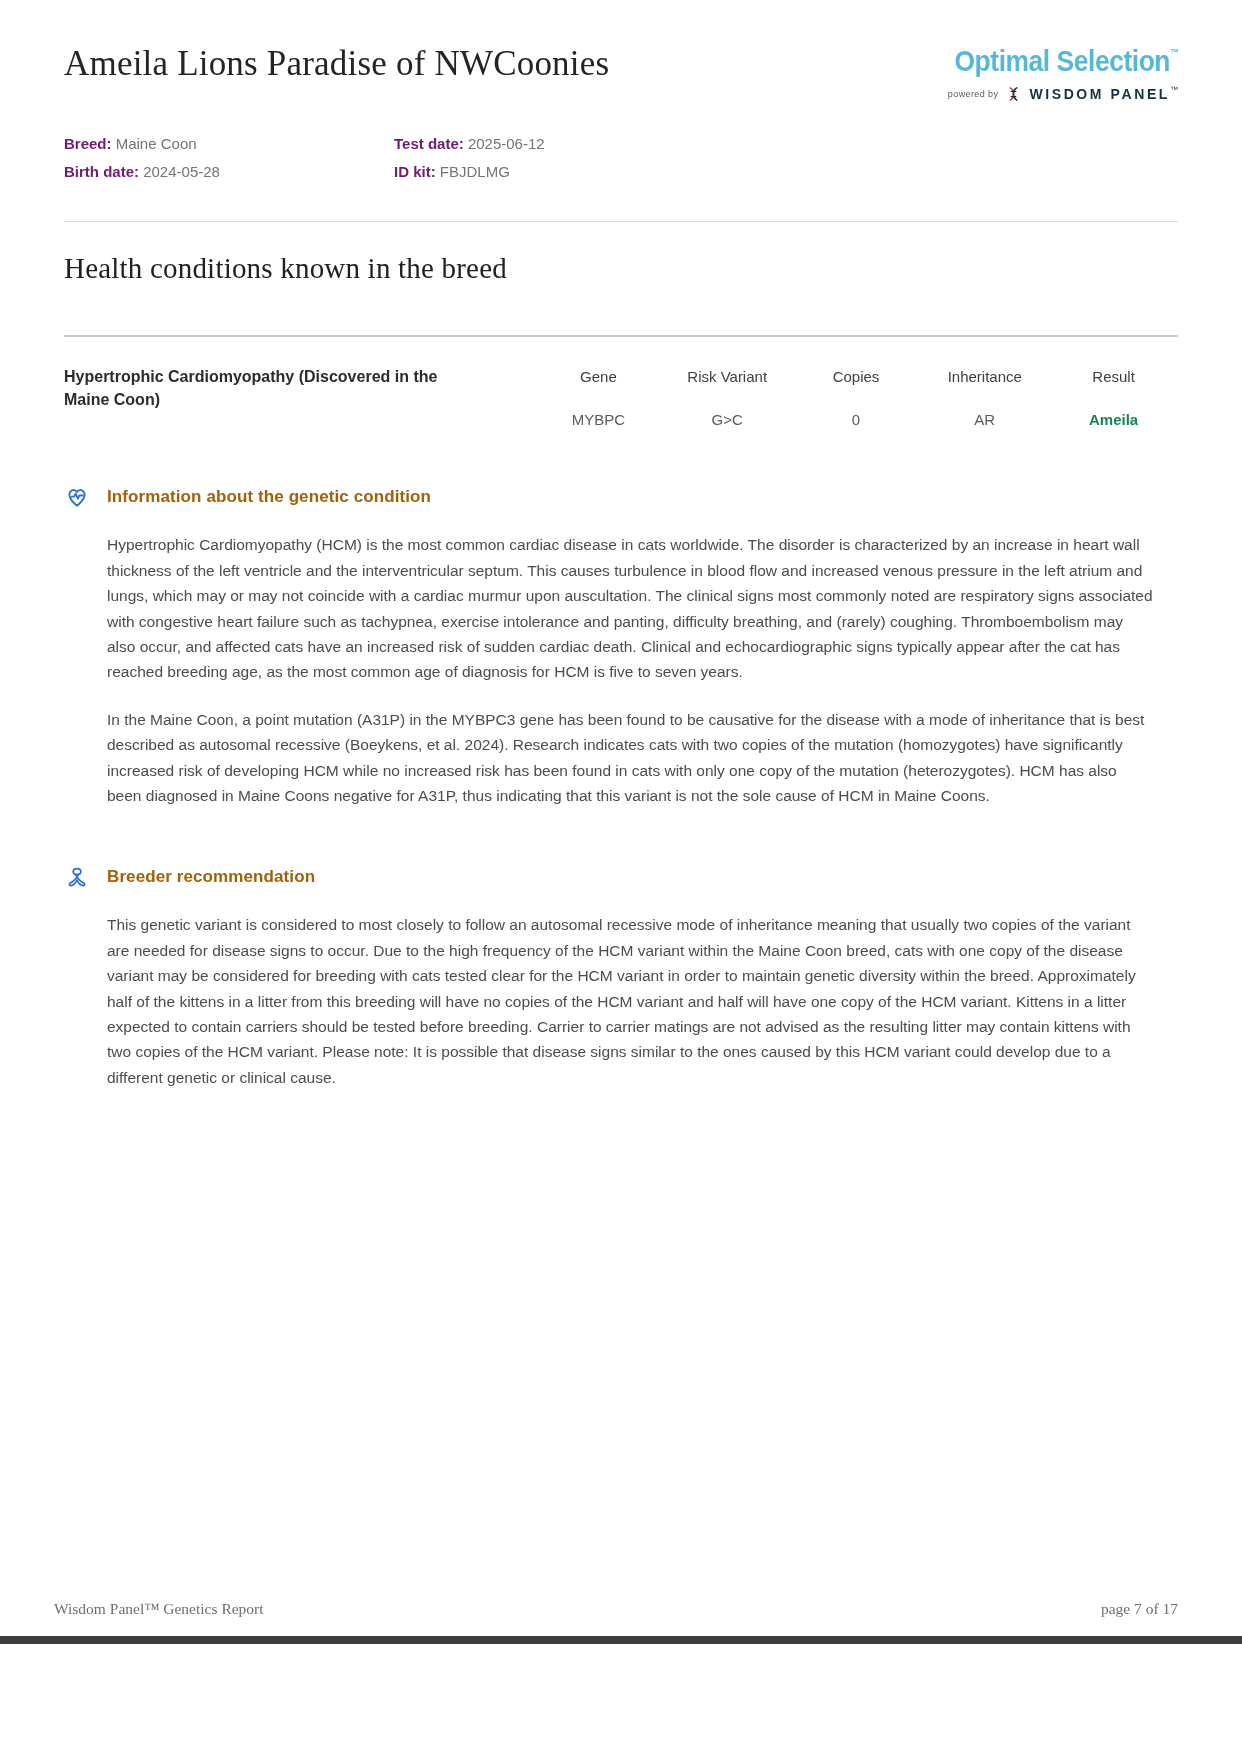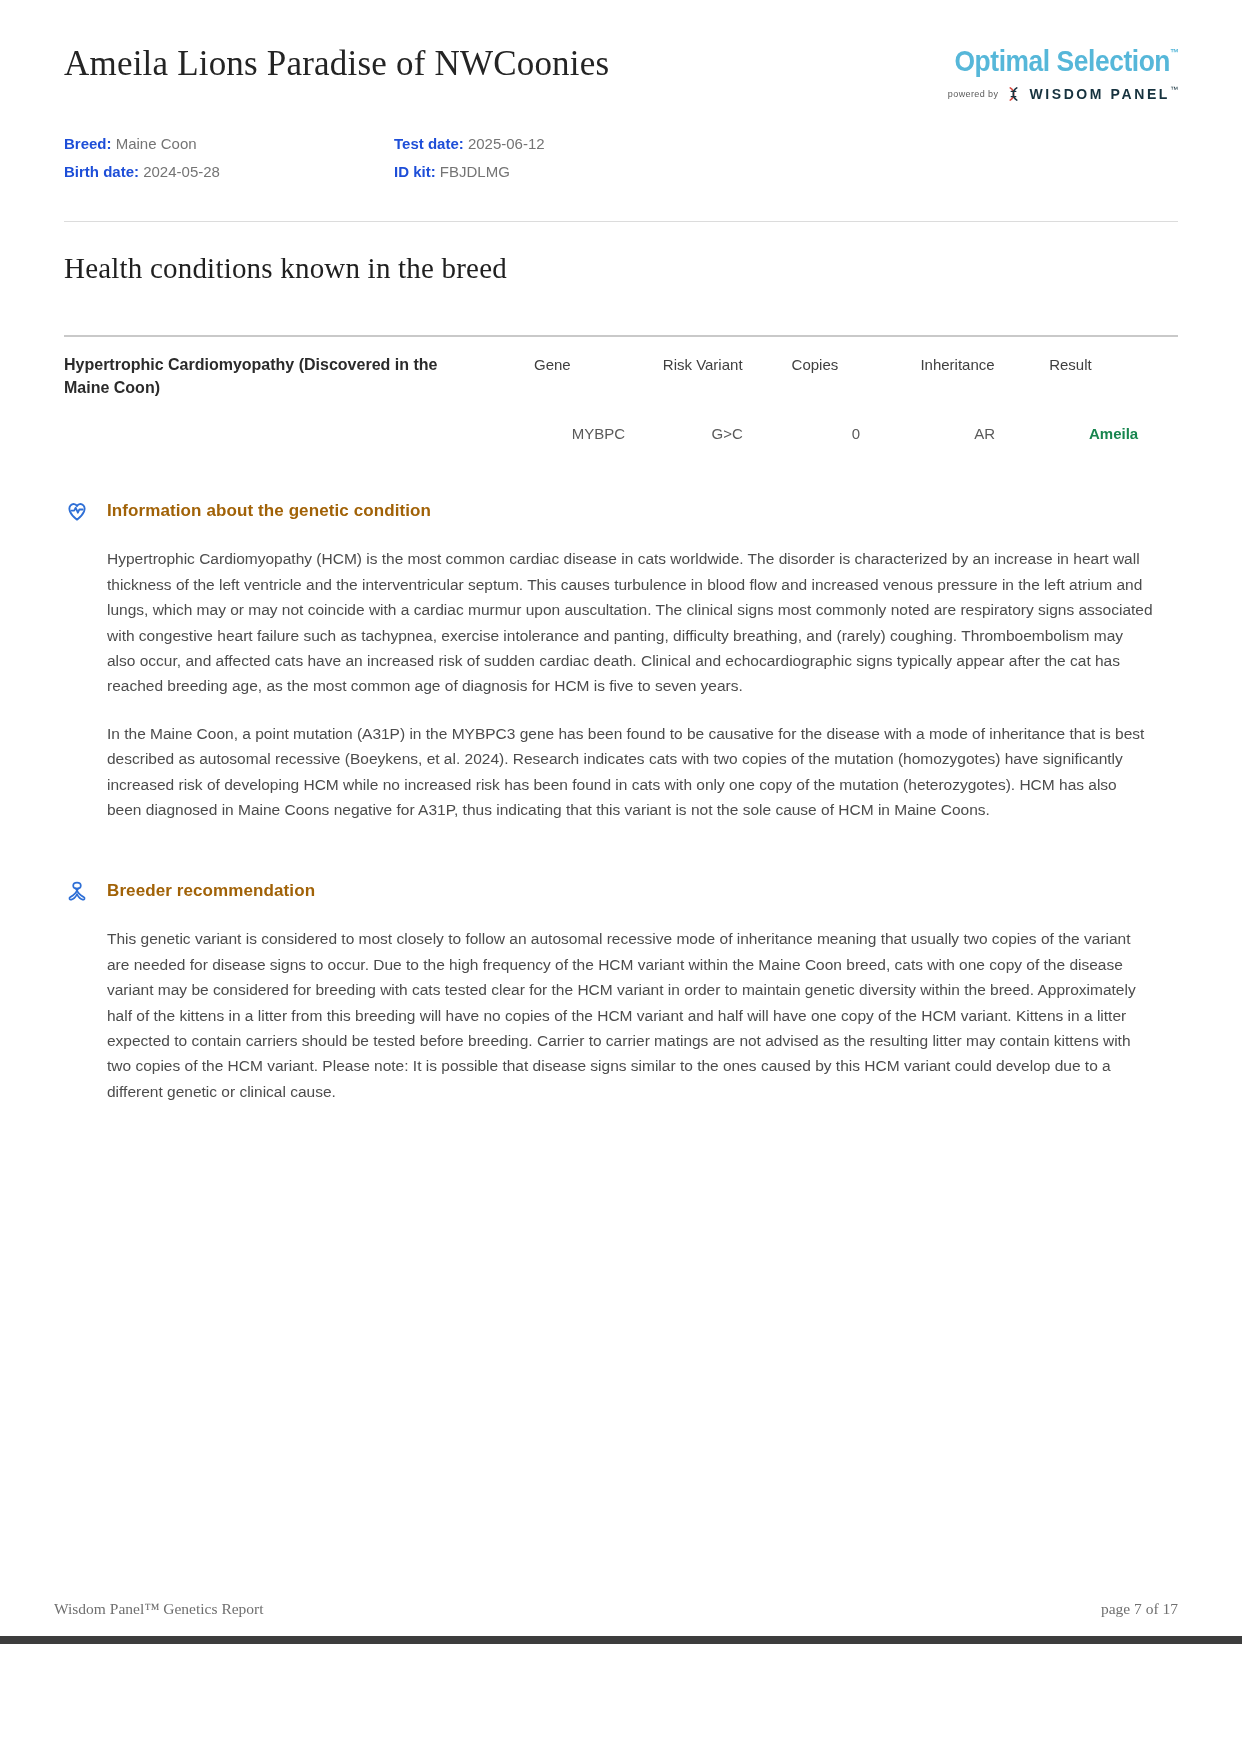--- a/index.html
+++ b/index.html
@@ -62,55 +62,55 @@
   
   .meta {
     margin-top: 30px;
     display: grid;
     grid-template-columns: 330px auto;
     font-size: 15px;
     line-height: 1.5;
     row-gap: 5px;
   }
   .meta-col { display: flex; flex-direction: column; gap: 5px; }
-  .meta-label { font-weight: 700; color: #1d4ed8; }
+  .meta-label { font-weight: 700; color: #701a75; }
   .meta-value { color: #747474; }
 
   .divider-1 { margin-top: 38px; border-top: 1px solid #dcdcdc; }
 
   
   .section-title {
     margin: 30px 0 0 0;
     font-family: "Liberation Serif", serif;
     font-size: 29px;
     font-weight: 500;
     color: #1f1f1f;
     letter-spacing: 0.2px;
   }
 
   .divider-2 { margin-top: 50px; border-top: 2px solid #c9c9c9; }
 
   
   .cond-table {
-    margin-top: 16px;
+    margin-top: 28px;
     display: grid;
     grid-template-columns: 470px repeat(5, 1fr);
-    row-gap: 26px;
     align-items: start;
   }
   .cond-name {
     font-size: 16px;
     font-weight: 700;
     color: #2b2b2b;
     line-height: 1.45;
     padding-right: 50px;
   }
   .col-head {
     font-size: 15px;
     color: #3f3f3f;
+    text-align: center;
     line-height: 1.5;
     padding-top: 1px;
   }
   .cell-val {
     font-size: 15px;
     color: #5a5a5a;
     text-align: center;
   }
   .result-clear { color: #17854e; font-weight: 700; }
 

